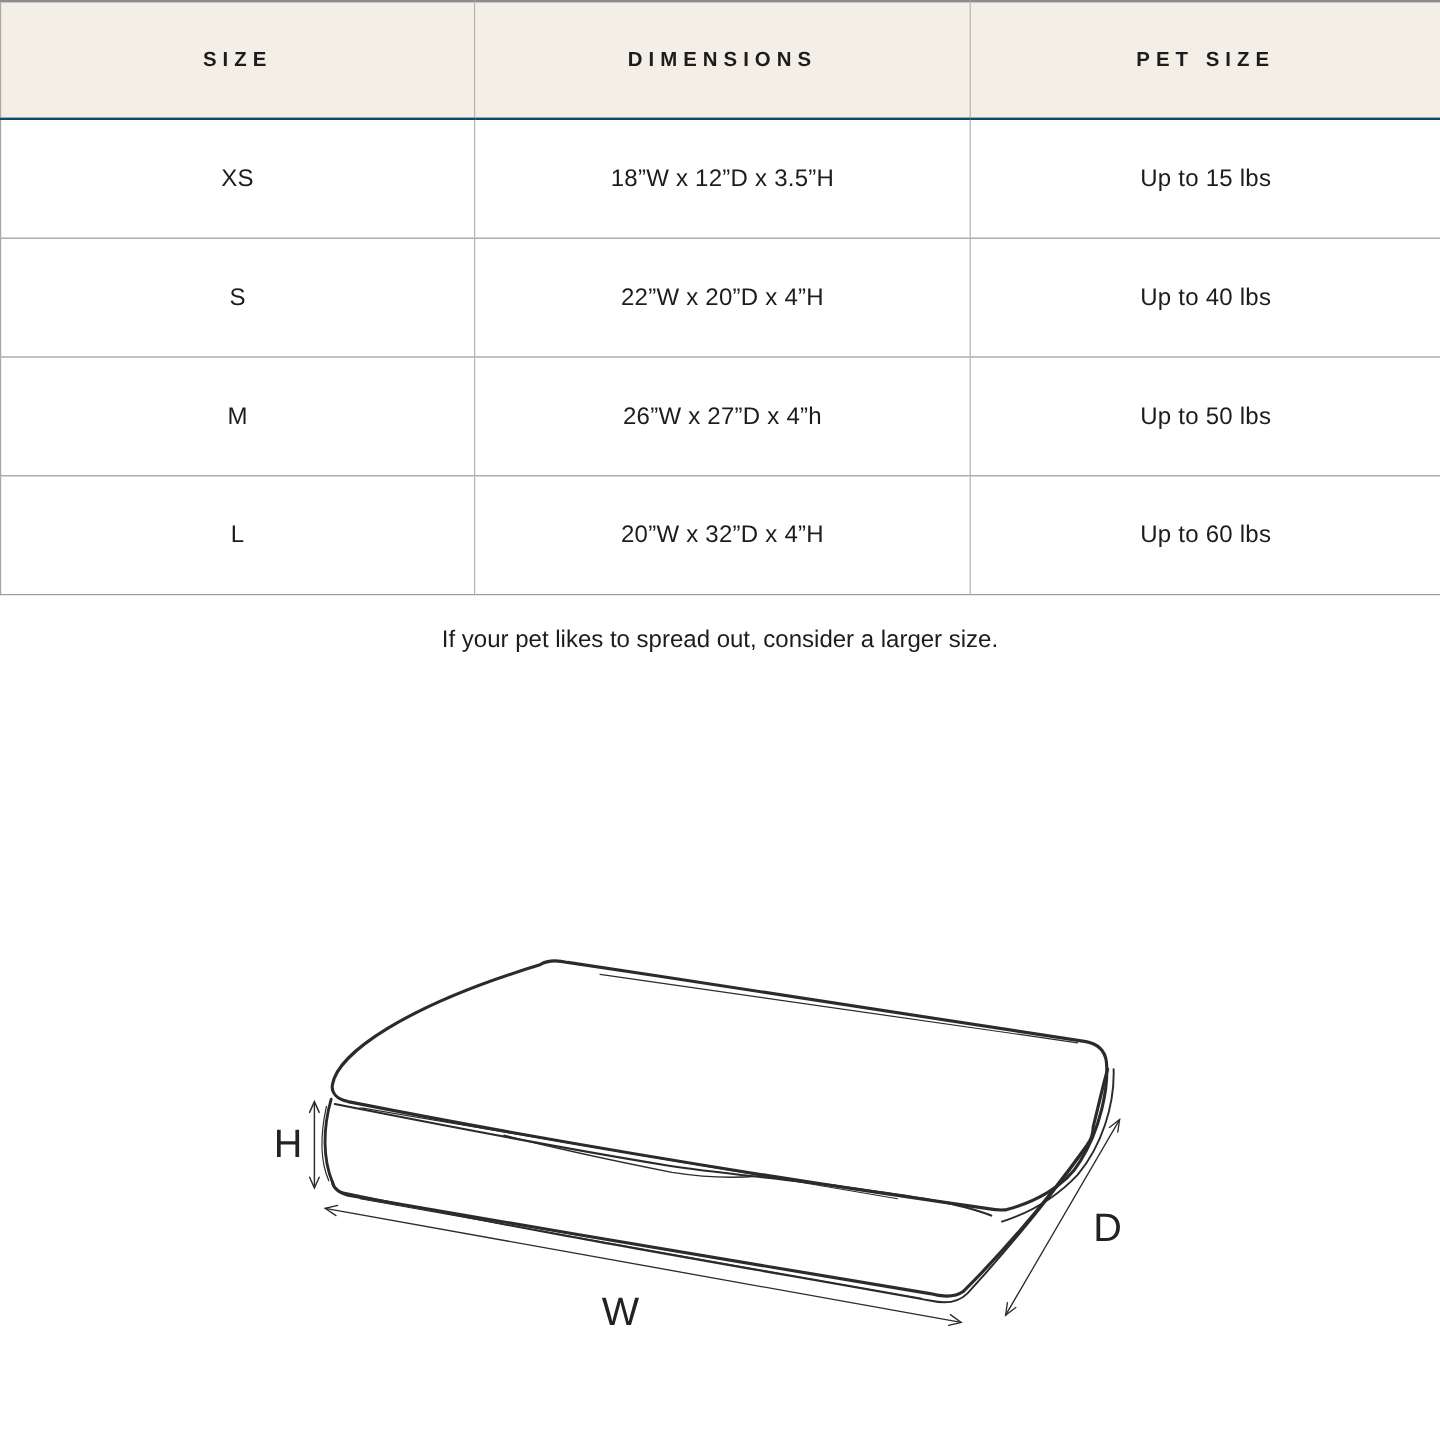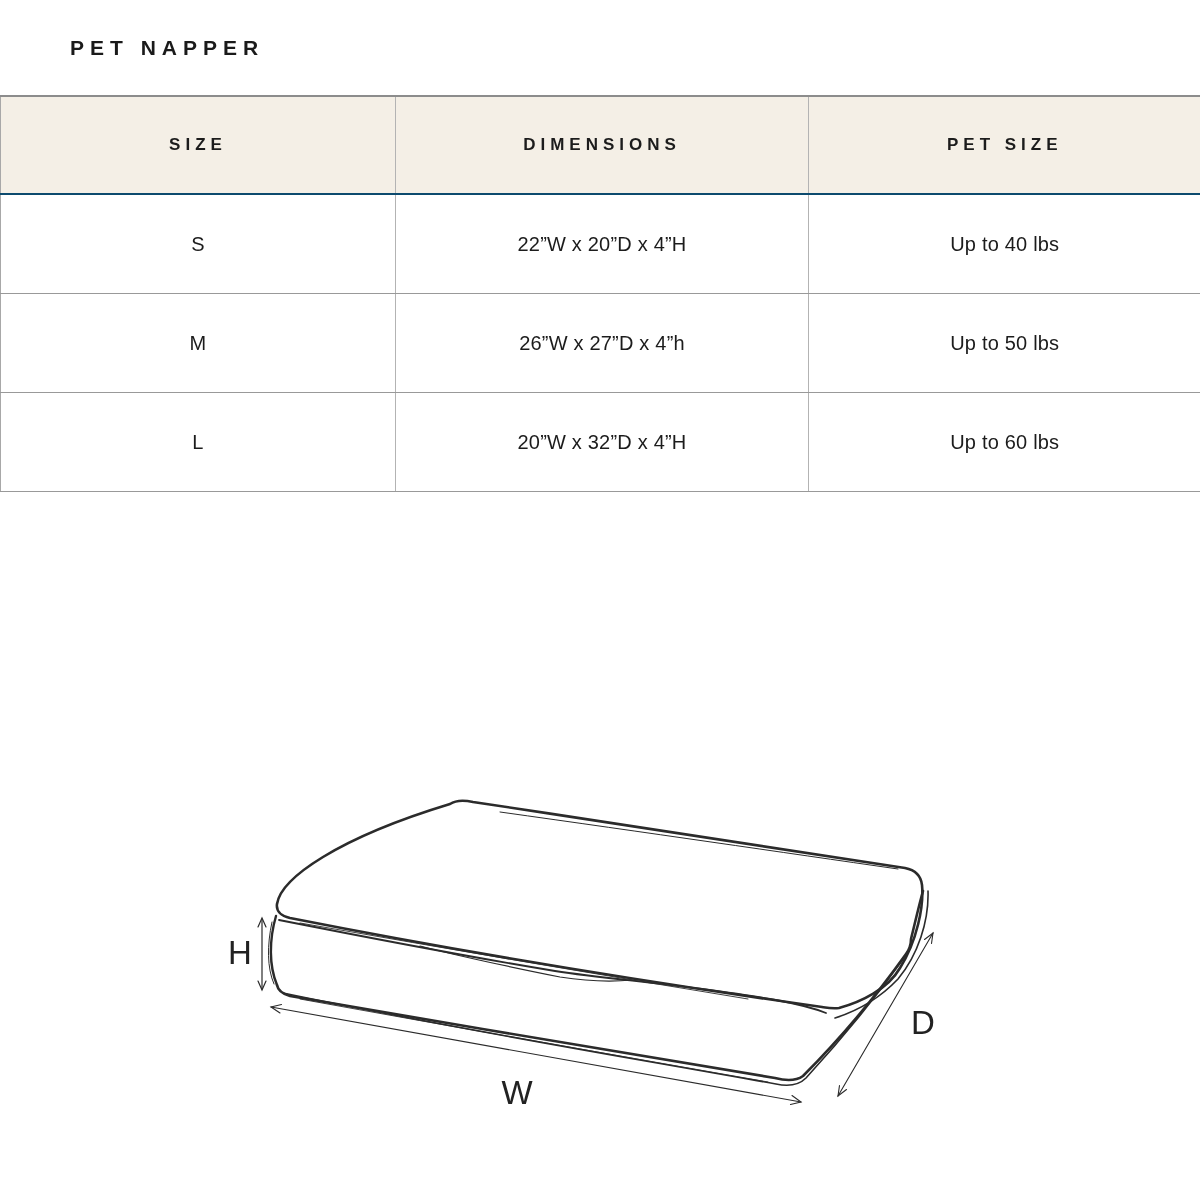--- a/index.html
+++ b/index.html
@@ -85,56 +85,59 @@
     font-family: "Liberation Sans", "DejaVu Sans", sans-serif;
     font-size: 33px;
     fill: #222222;
   }
 </style>
 </head>
 <body>
 
 <div class="page">
 
-  <div class="title-bar">
-    <h1>PET NAPPER</h1>
-  </div>
 
   <table class="size-table">
     <colgroup>
         <col class="c1">
         <col class="c2">
         <col class="c3">
       </colgroup>
     <thead>
       <tr>
         <th>SIZE</th>
         <th>DIMENSIONS</th>
         <th>PET SIZE</th>
       </tr>
     </thead>
     <tbody>
       <tr>
+        <td>XS</td>
+        <td>18”W x 12”D x 3.5”H</td>
+        <td>Up to 15 lbs</td>
+      </tr>
+      <tr>
         <td>S</td>
         <td>22”W x 20”D x 4”H</td>
         <td>Up to 40 lbs</td>
       </tr>
       <tr>
         <td>M</td>
         <td>26”W x 27”D x 4”h</td>
         <td>Up to 50 lbs</td>
       </tr>
       <tr>
         <td>L</td>
         <td>20”W x 32”D x 4”H</td>
         <td>Up to 60 lbs</td>
       </tr>
     </tbody>
   </table>
 
+  <p class="note">If your pet likes to spread out, consider a larger size.</p>
 
   <div class="diagram-wrap">
     <svg width="1200" height="460" viewBox="0 0 1200 460">
       <g fill="none" stroke="#2b2b2b" stroke-linecap="round" stroke-linejoin="round">
 
         <path stroke-width="2.6" d="
           M 450,64
           C 456,60 464,60 473,62
           C 620,84 770,107 905,128
           C 915,130 921,136 922,145

